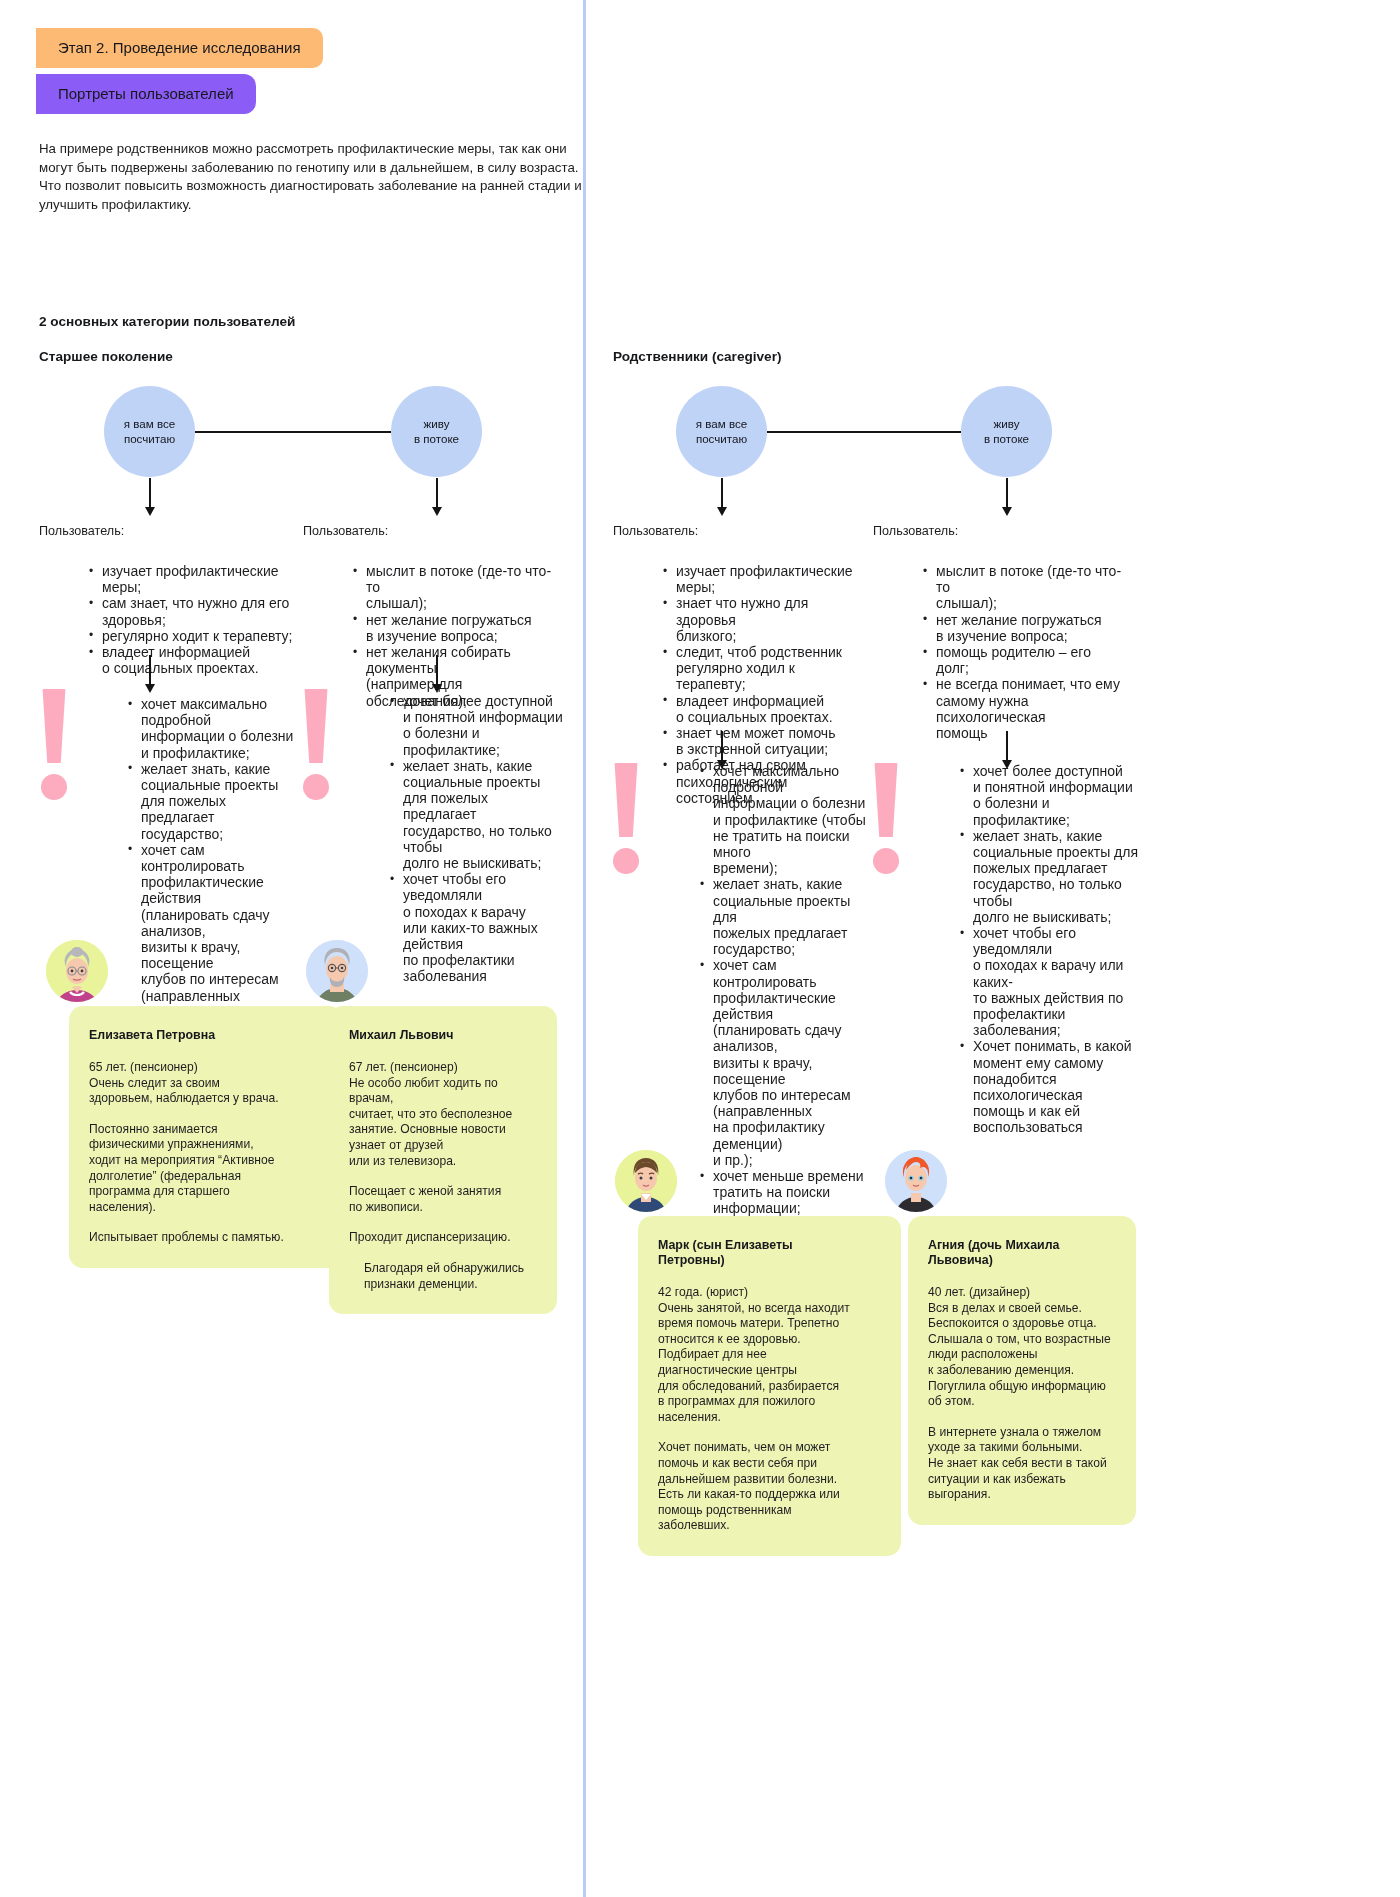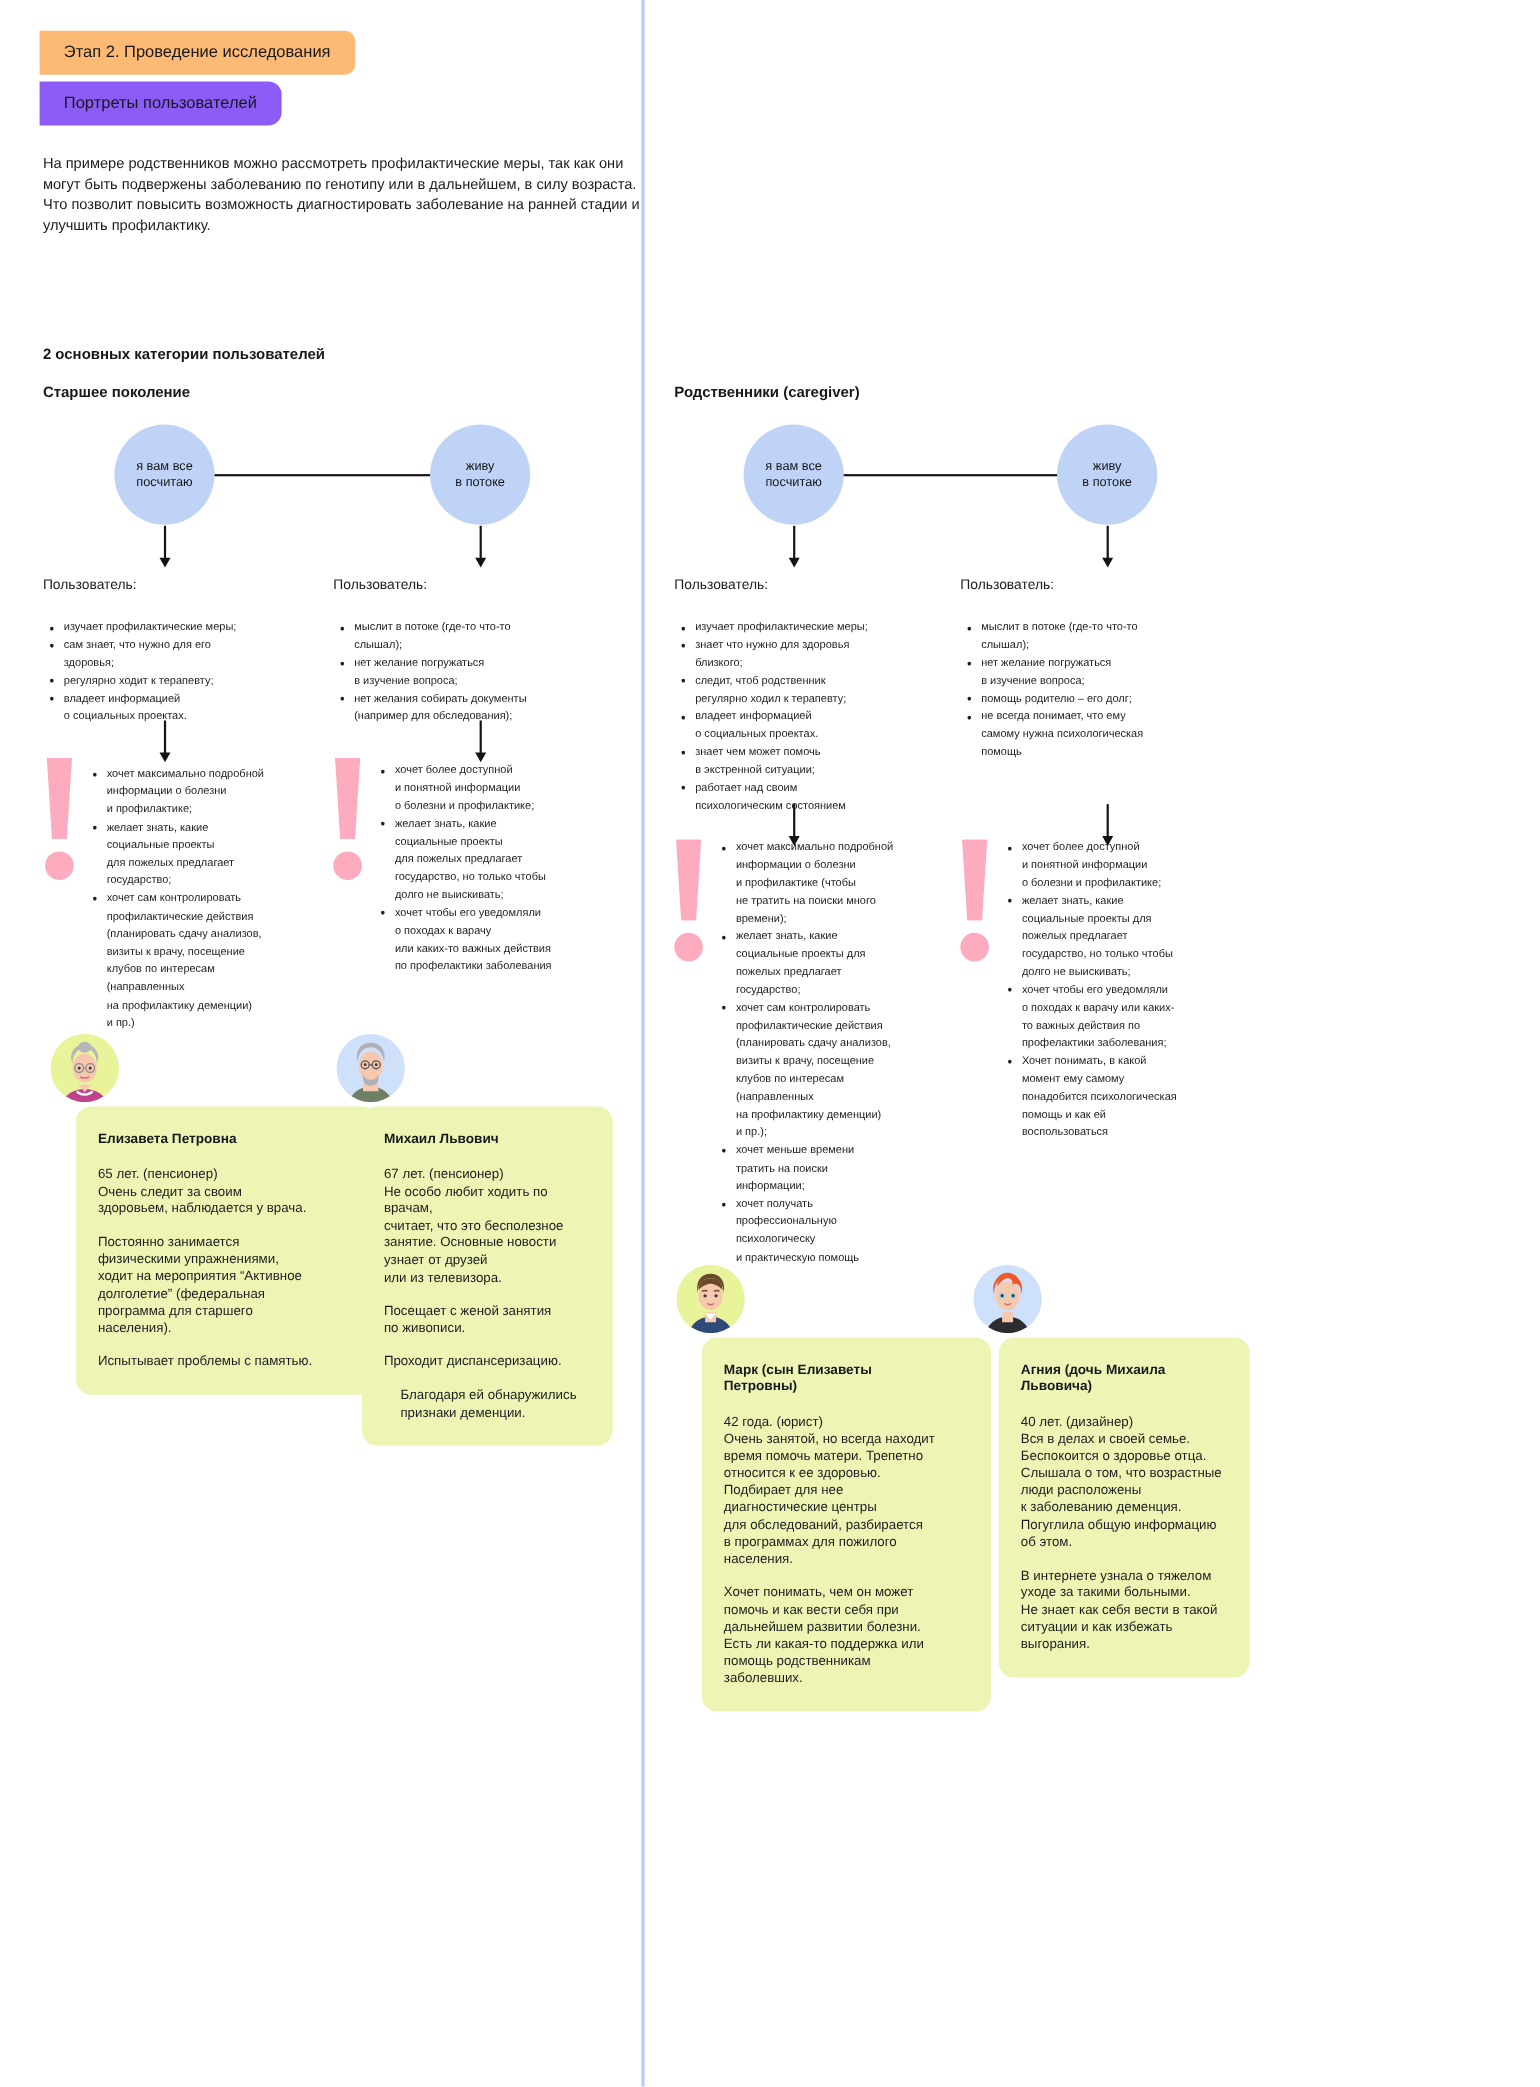--- a/index.html
+++ b/index.html
@@ -98,25 +98,26 @@
   .user-label {
     position:absolute;
     font-size:12.6px; color:#1d1d1f;
   }
   ul.bullets {
     position:absolute;
     margin:0; padding:0 0 0 15px;
     list-style:none;
   }
   ul.bullets li {
-    font-size:10px;
+    font-size:14px;
     line-height:16.2px;
     color:#1d1d1f;
     position:relative;
     margin-bottom:0;
+    margin-left:44px;
   }
   ul.bullets li::before {
     content:"•";
     position:absolute;
     left:-13px; top:-0.5px;
     font-size:12px;
     color:#1d1d1f;
   }
 
   

